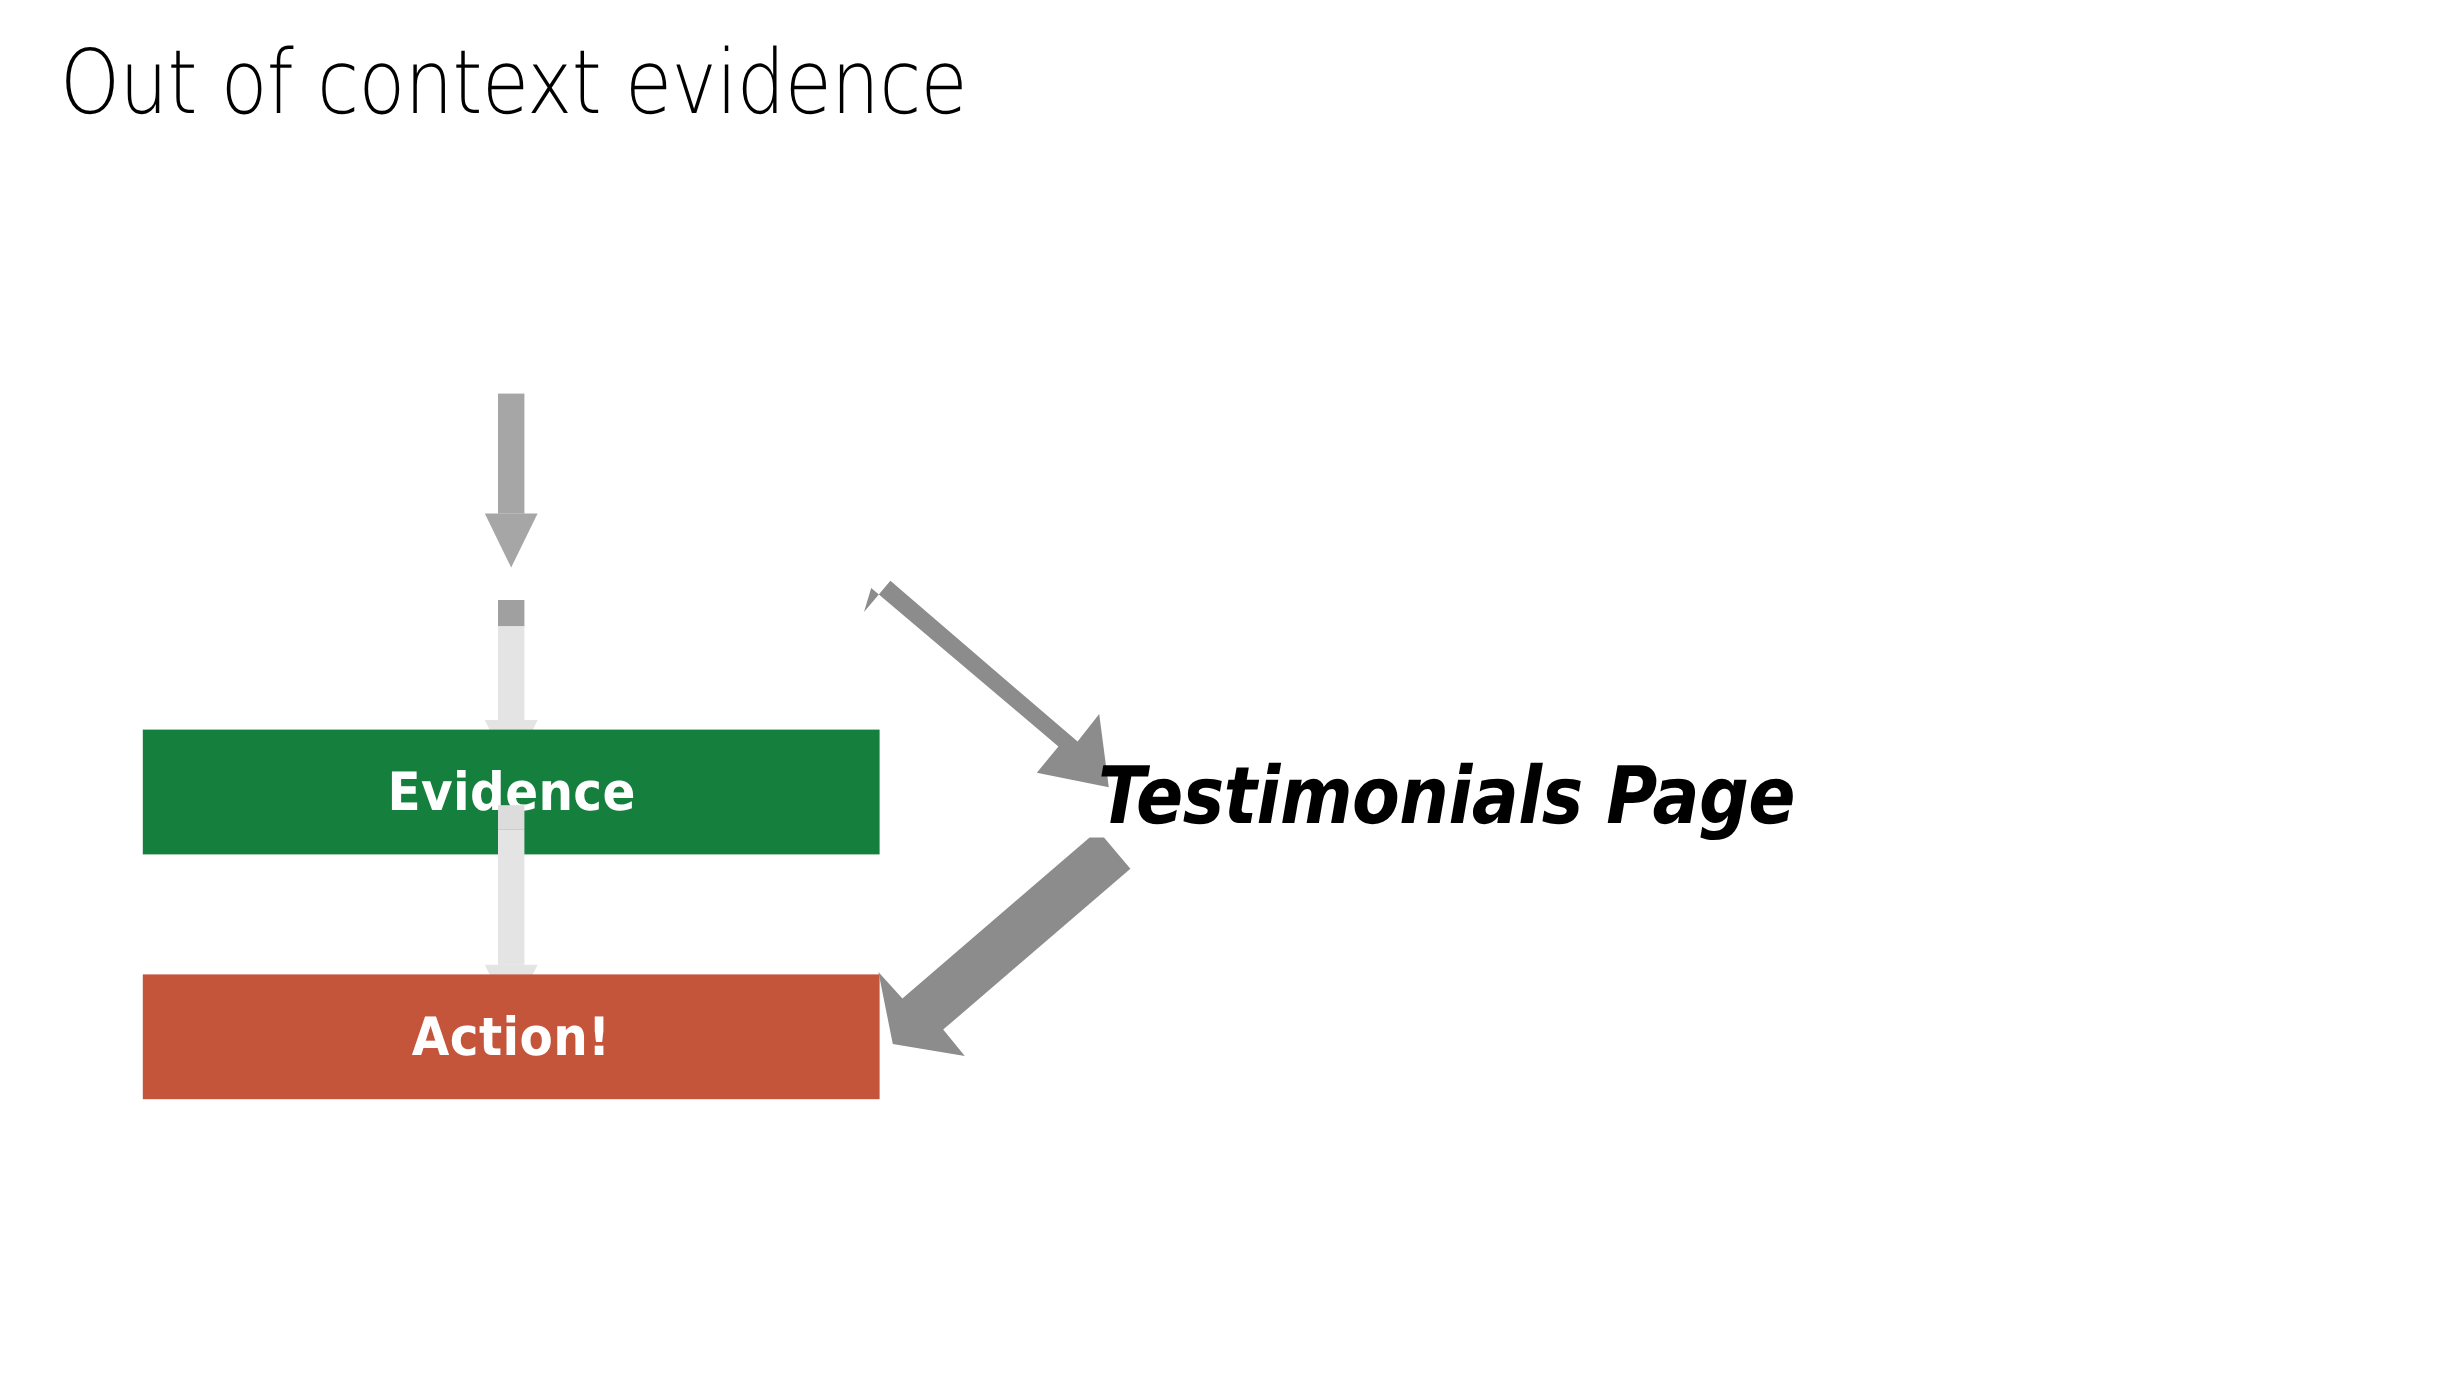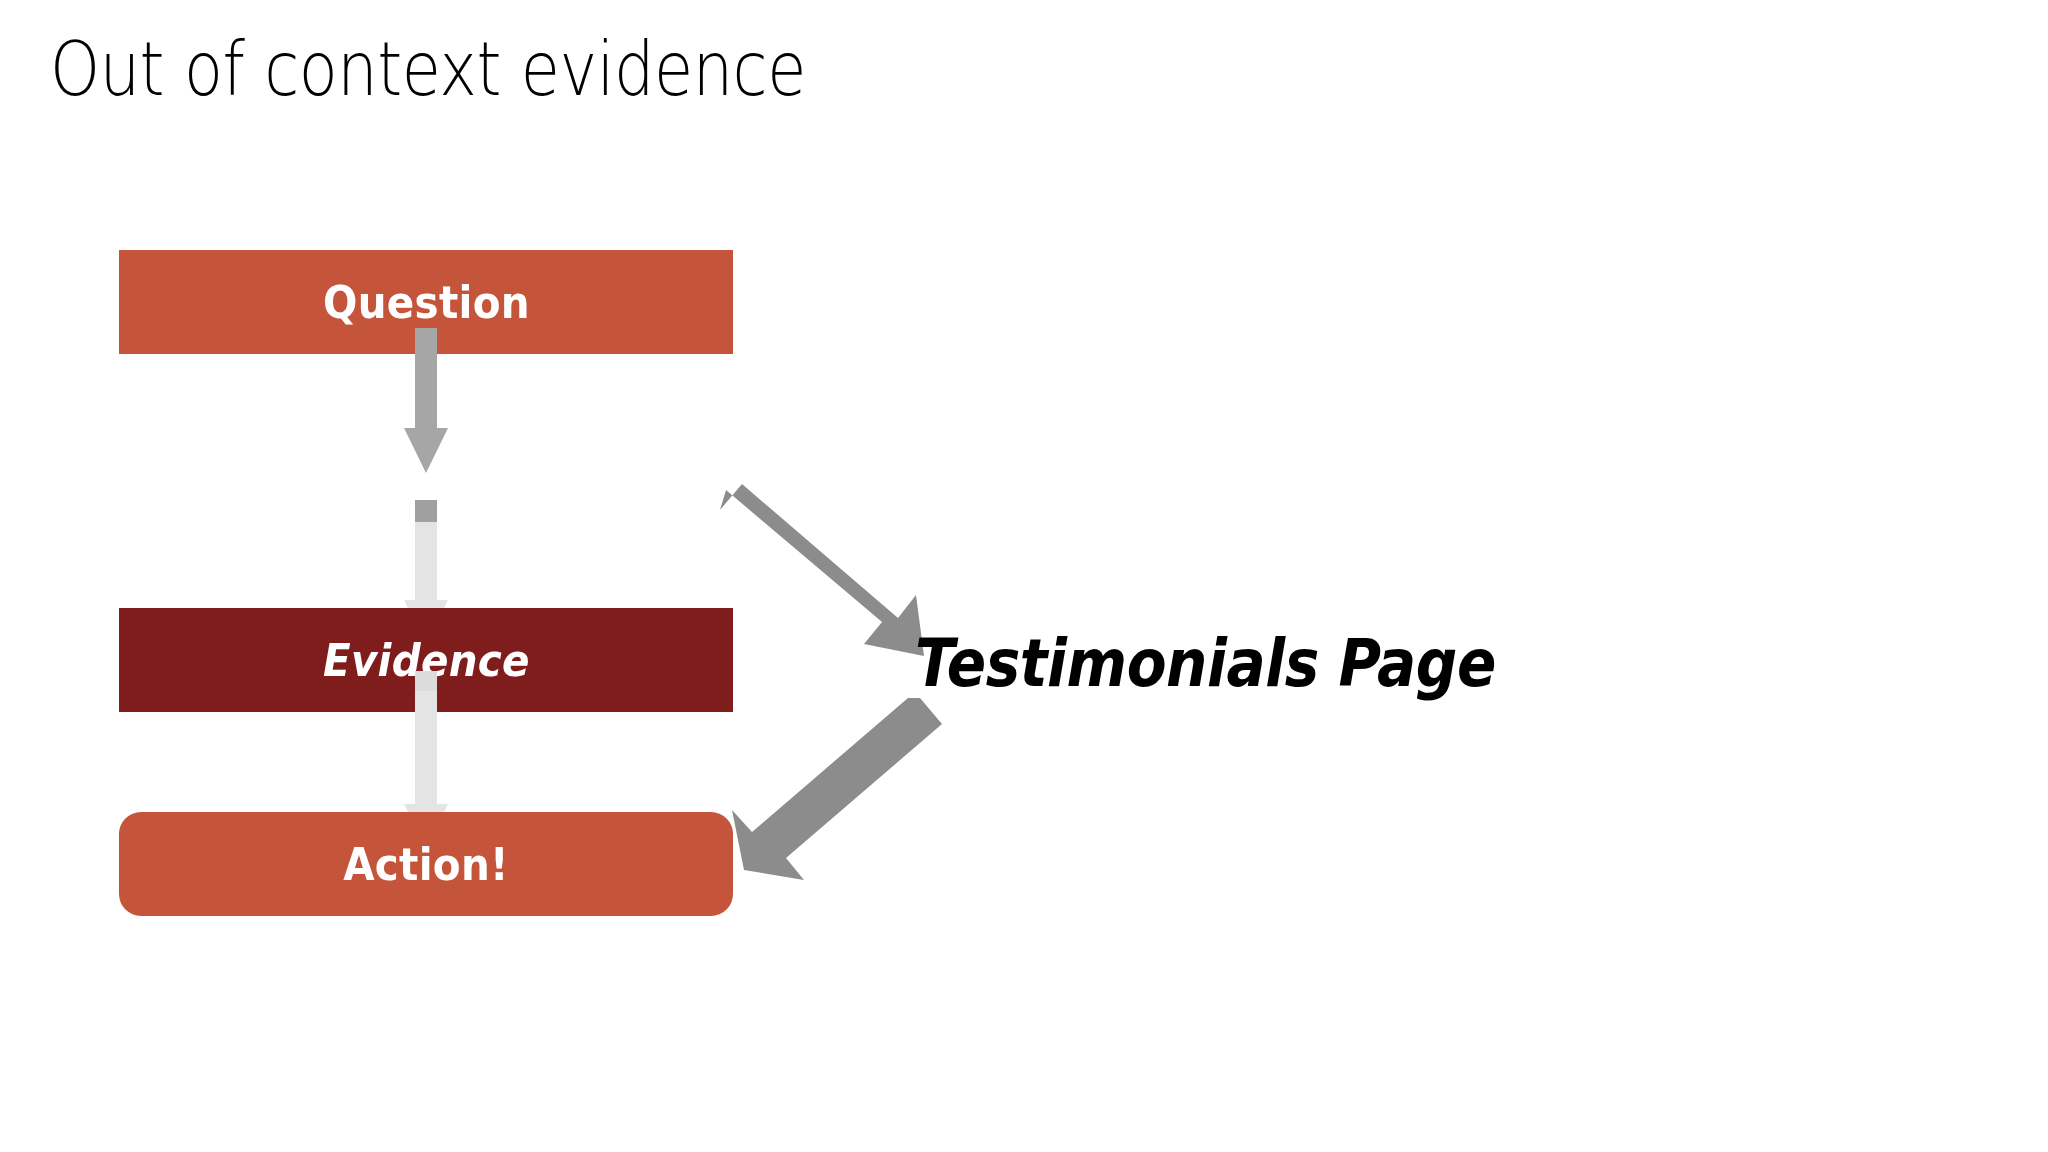--- a/index.html
+++ b/index.html
@@ -59,26 +59,26 @@
   }
   .flow-box .flow-label {
     font-family: "DejaVu Sans", "Liberation Sans", sans-serif;
     font-size: 44px;
     font-weight: bold;
     color: #ffffff;
     letter-spacing: 0.3px;
     transform: scaleX(0.92);
   }
   .flow-box.strong { background: #c4553a; }
-  .flow-box.faded  { background: #7f1d1d; font-style: italic; }
+  .flow-box.faded  { background: #15803d; }
 
   #box-question { top: 0px; }
   #box-answers  { top: 187px; }
   #box-evidence { top: 358px; }
-  #box-action   { top: 562px; border-radius: 22px; }
+  #box-action   { top: 562px; }
 
   
   .varrow {
     position: absolute;
     left: 50%;
     margin-left: -22px;
     width: 44px;
   }
   .varrow .shaft {
     position: absolute;
@@ -149,23 +149,20 @@
 </style>
 </head>
 <body>
 
 <div id="slide">
 
   <div id="slide-title">Out of context evidence</div>
 
   <div id="flow">
 
-    <div id="box-question" class="flow-box strong">
-      <span class="flow-label">Question</span>
-    </div>
 
     <div id="arrow-q-a" class="varrow">
       <div class="shaft"></div>
       <div class="head"></div>
     </div>
 
 
     <div id="arrow-a-e" class="varrow">
       <div class="stub"></div>
       <div class="shaft"></div>

